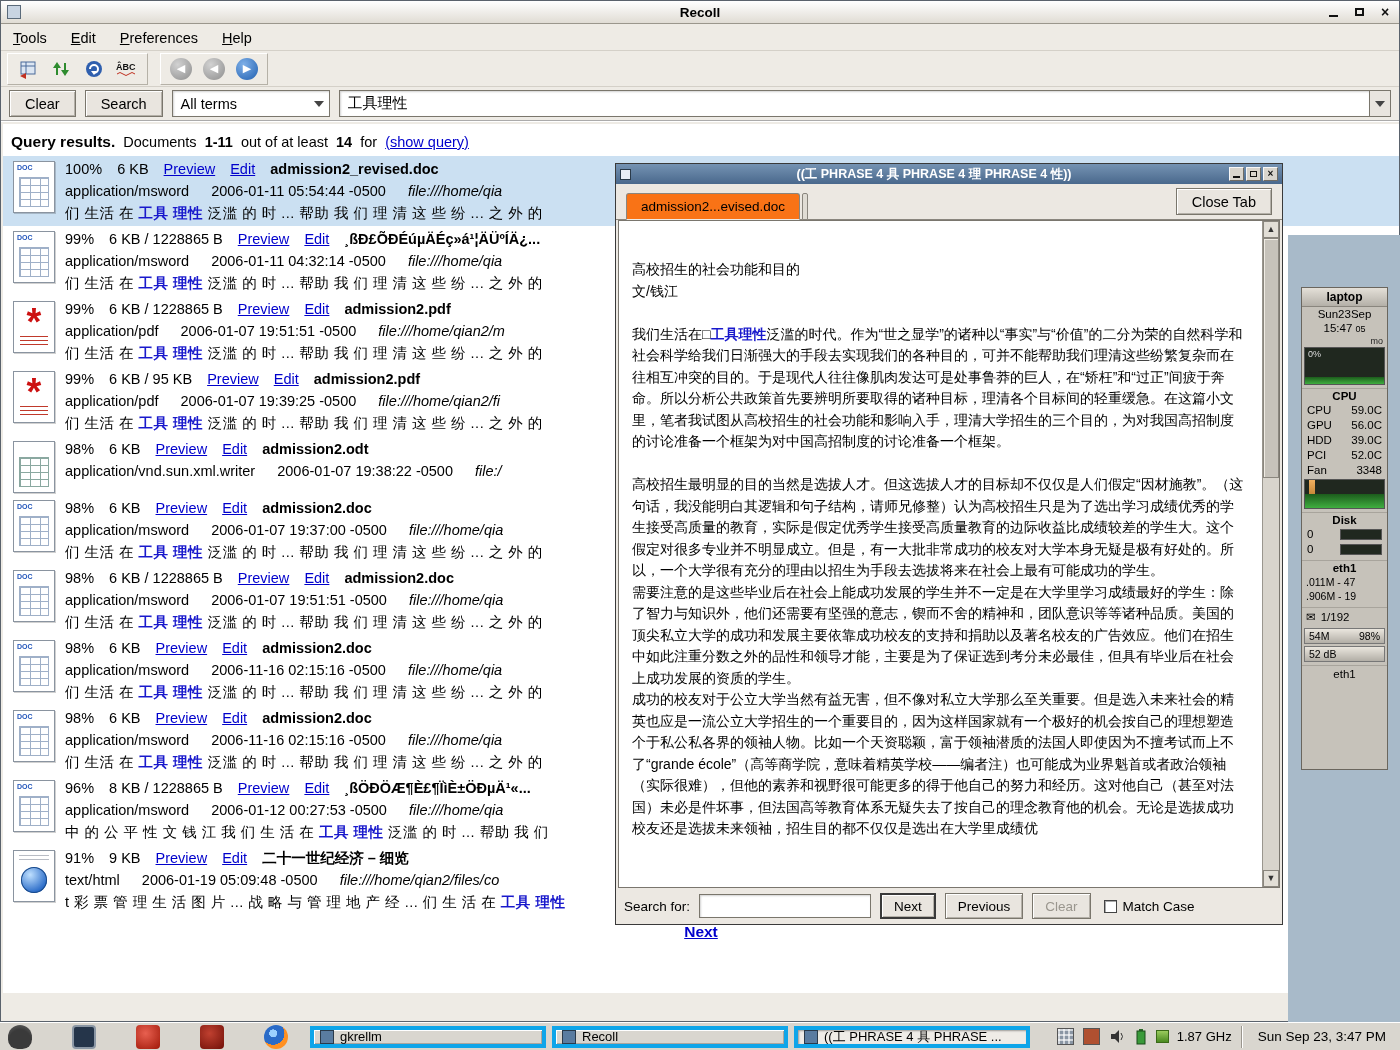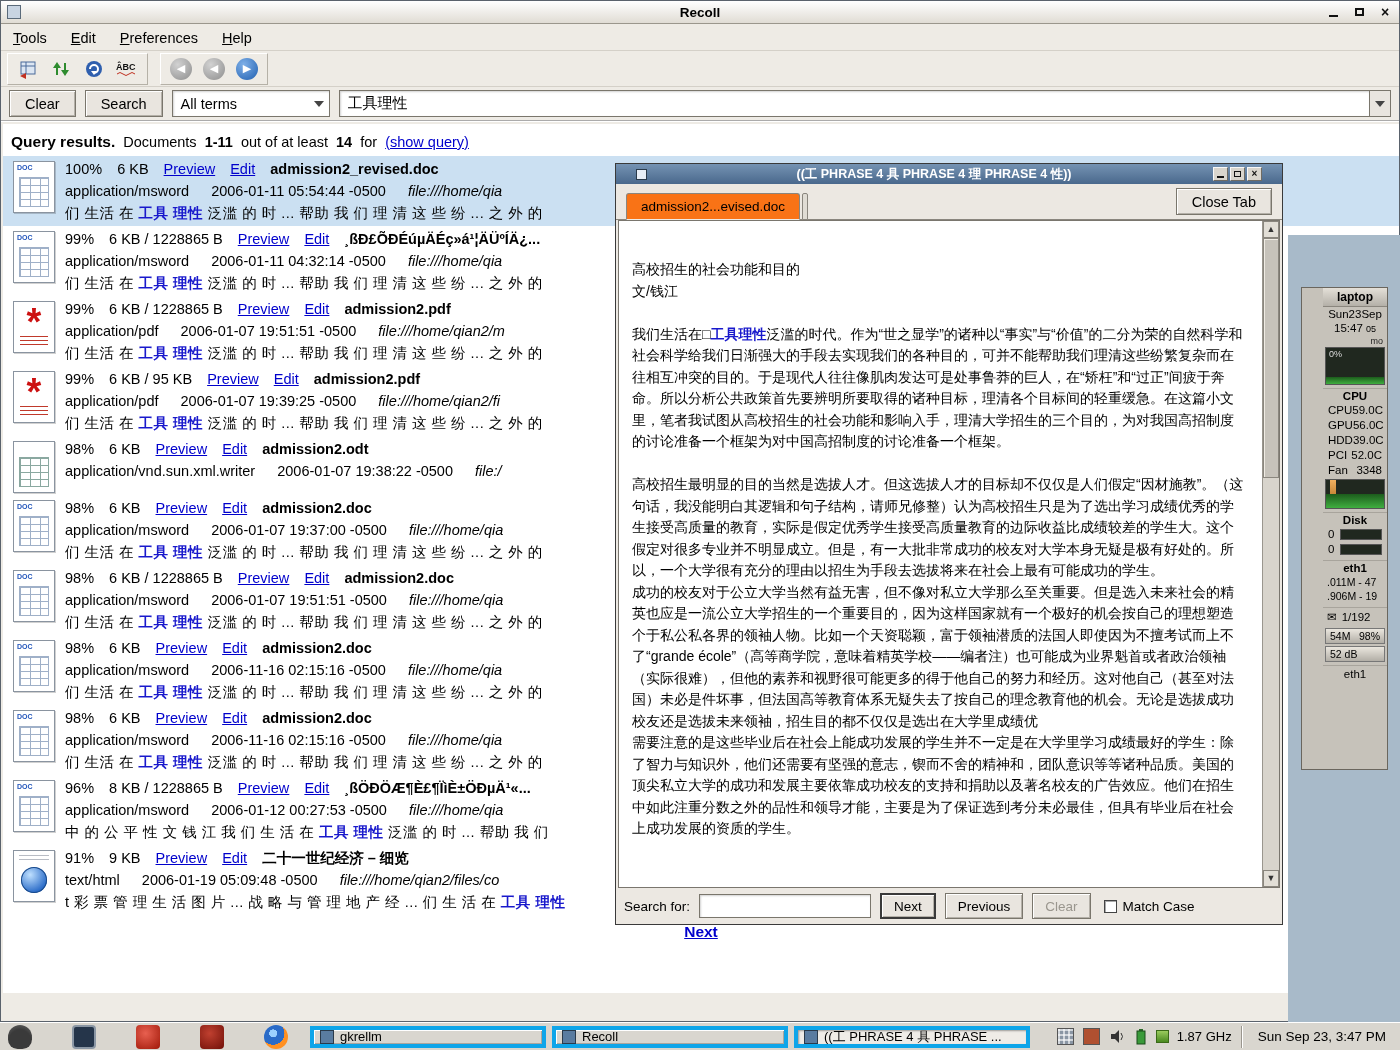--- a/index.html
+++ b/index.html
@@ -92,21 +92,21 @@
   .rurl { font-style:italic; }
   .rline3 { letter-spacing:0.5px; }
   .hl { color:#1919cc; font-weight:bold; }
 
   .next-link { text-align:center; margin-top:8px; }
   .next-link span { color:#0000cc; font-weight:bold; font-size:15.5px; text-decoration:underline; }
 
   
   .desktop-strip { position:absolute; left:1288px; top:235px; width:112px; height:787px; background:#a8bac9; z-index:3; }
   .gkrellm { position:absolute; left:1301px; top:287px; width:87px; height:483px; z-index:4;
-    background:#c6c2ba; border:1px solid #6a665e; font-size:11.5px; color:#000; overflow:hidden;padding-left:21px; }
+    background:#c6c2ba; border:1px solid #6a665e; font-size:11.5px; color:#000; overflow:hidden; }
   .gk-host { text-align:center; font-weight:bold; font-size:12px; padding:2px 0;
     background:linear-gradient(#e4e0d8,#b4b0a8); border-bottom:1px solid #8a867e; }
   .gk-center { text-align:center; line-height:14px; }
   .gk-sect { font-weight:bold; border-top:1px solid #a8a49c; margin-top:3px; }
   .gk-time { text-align:center; line-height:14px; }
   .gk-sec { font-size:9px; }
   .gk-mo { text-align:right; font-size:9px; padding-right:4px; color:#222; }
   .gk-chart { height:38px; margin:1px 2px; background:#20281f; border:1px solid #555; position:relative; }
   .gk-chart::after { content:""; position:absolute; left:0; right:0; bottom:0; height:7px;
     background:linear-gradient(to top,#3fae3f,#1c5c1c); }
@@ -119,21 +119,21 @@
   .gk-netrow { padding:0 4px; line-height:14px; font-size:10.5px; white-space:nowrap; }
   .gk-mail { display:flex; gap:5px; padding:2px 4px; align-items:center; border-top:1px solid #a8a49c; margin-top:4px; }
   .gk-meter { height:16px; margin:2px 2px 0 2px; background:linear-gradient(#eae6de,#b2aea6); border:1px solid #777;
     display:flex; justify-content:space-between; align-items:center; font-size:10.5px; padding:0 4px; }
   .gk-foot { border-top:1px solid #a8a49c; margin-top:3px; line-height:16px; }
 
   
   .preview-window { position:absolute; left:615px; top:163px; width:668px; height:762px; z-index:5;
     background:#ece8e2; border:1px solid #3a3a3a; display:flex; flex-direction:column; }
   .pv-titlebar { height:20px; background:linear-gradient(#7593b3,#49688c); display:flex; align-items:center;
-    padding:0 20px; flex:0 0 20px; }
+    padding:0 4px; flex:0 0 20px; }
   .pv-ico { width:11px; height:11px; background:#e8eef6; border:1px solid #2a3a4a; }
   .pv-title { position:absolute; left:30px; right:60px; text-align:center; color:#fff; font-weight:bold; font-size:12.5px;
     white-space:nowrap; overflow:hidden; }
   .pv-btns { margin-left:auto; display:flex; }
   .pv-btn { width:15px; height:14px; margin-left:2px; background:#d9d5cd;
     border:1px solid; border-color:#f8f8f8 #6f6b63 #6f6b63 #f8f8f8;
     display:flex; align-items:center; justify-content:center; }
   .pv-btn .glyph-min { width:7px; height:2px; margin-bottom:2px; }
   .pv-btn .glyph-max { width:7px; height:6px; border-width:1px; }
   .pv-btn .glyph-close { font-size:10px; }
@@ -618,22 +618,22 @@
       <span class="btn pv-closetab">Close Tab</span>
     </div>
     <div class="pv-main">
       <div class="pv-text" id="pv-text">
           <div class="pv-p"><span>高校招生的社会功能和目的</span></div>
           <div class="pv-p"><span>文/钱江</span></div>
           <div class="pv-blank"></div>
           <div class="pv-p"><span>我们生活在□</span><span class="hl">工具理性</span><span>泛滥的时代。作为“世之显学”的诸种以“事实”与“价值”的二分为荣的自然科学和社会科学给我们日渐强大的手段去实现我们的各种目的，可并不能帮助我们理清这些纷繁复杂而在往相互冲突的目的。于是现代人往往像肌肉发达可是处事鲁莽的巨人，在“矫枉”和“过正”间疲于奔命。所以分析公共政策首先要辨明所要取得的诸种目标，理清各个目标间的轻重缓急。在这篇小文里，笔者我试图从高校招生的社会功能和影响入手，理清大学招生的三个目的，为对我国高招制度的讨论准备一个框架为对中国高招制度的讨论准备一个框架。</span></div>
           <div class="pv-blank"></div>
           <div class="pv-p"><span>高校招生最明显的目的当然是选拔人才。但这选拔人才的目标却不仅仅是人们假定“因材施教”。（这句话，我没能明白其逻辑和句子结构，请师兄修整）认为高校招生只是为了选出学习成绩优秀的学生接受高质量的教育，实际是假定优秀学生接受高质量教育的边际收益比成绩较差的学生大。这个假定对很多专业并不明显成立。但是，有一大批非常成功的校友对大学本身无疑是极有好处的。所以，一个大学很有充分的理由以招生为手段去选拔将来在社会上最有可能成功的学生。</span></div>
+          <div class="pv-p"><span>需要注意的是这些毕业后在社会上能成功发展的学生并不一定是在大学里学习成绩最好的学生：除了智力与知识外，他们还需要有坚强的意志，锲而不舍的精神和，团队意识等等诸种品质。美国的顶尖私立大学的成功和发展主要依靠成功校友的支持和捐助以及著名校友的广告效应。他们在招生中如此注重分数之外的品性和领导才能，主要是为了保证选到考分未必最佳，但具有毕业后在社会上成功发展的资质的学生。</span></div>
           <div class="pv-p"><span>成功的校友对于公立大学当然有益无害，但不像对私立大学那么至关重要。但是选入未来社会的精英也应是一流公立大学招生的一个重要目的，因为这样国家就有一个极好的机会按自己的理想塑造个于私公私各界的领袖人物。比如一个天资聪颖，富于领袖潜质的法国人即使因为不擅考试而上不了“grande école”（高等商学院，意味着精英学校——编者注）也可能成为业界魁首或者政治领袖（实际很难），但他的素养和视野很可能更多的得于他自己的努力和经历。这对他自己（甚至对法国）未必是件坏事，但法国高等教育体系无疑失去了按自己的理念教育他的机会。无论是选拔成功校友还是选拔未来领袖，招生目的都不仅仅是选出在大学里成绩优</span></div>
-          <div class="pv-p"><span>需要注意的是这些毕业后在社会上能成功发展的学生并不一定是在大学里学习成绩最好的学生：除了智力与知识外，他们还需要有坚强的意志，锲而不舍的精神和，团队意识等等诸种品质。美国的顶尖私立大学的成功和发展主要依靠成功校友的支持和捐助以及著名校友的广告效应。他们在招生中如此注重分数之外的品性和领导才能，主要是为了保证选到考分未必最佳，但具有毕业后在社会上成功发展的资质的学生。</span></div>
         </div>
       <div class="pv-scrollbar">
         <div class="sb-btn">▲</div>
         <div class="sb-track">
           <div class="sb-thumb"></div>
         </div>
         <div class="sb-btn">▼</div>
       </div>
     </div>
     <div class="pv-findbar">

